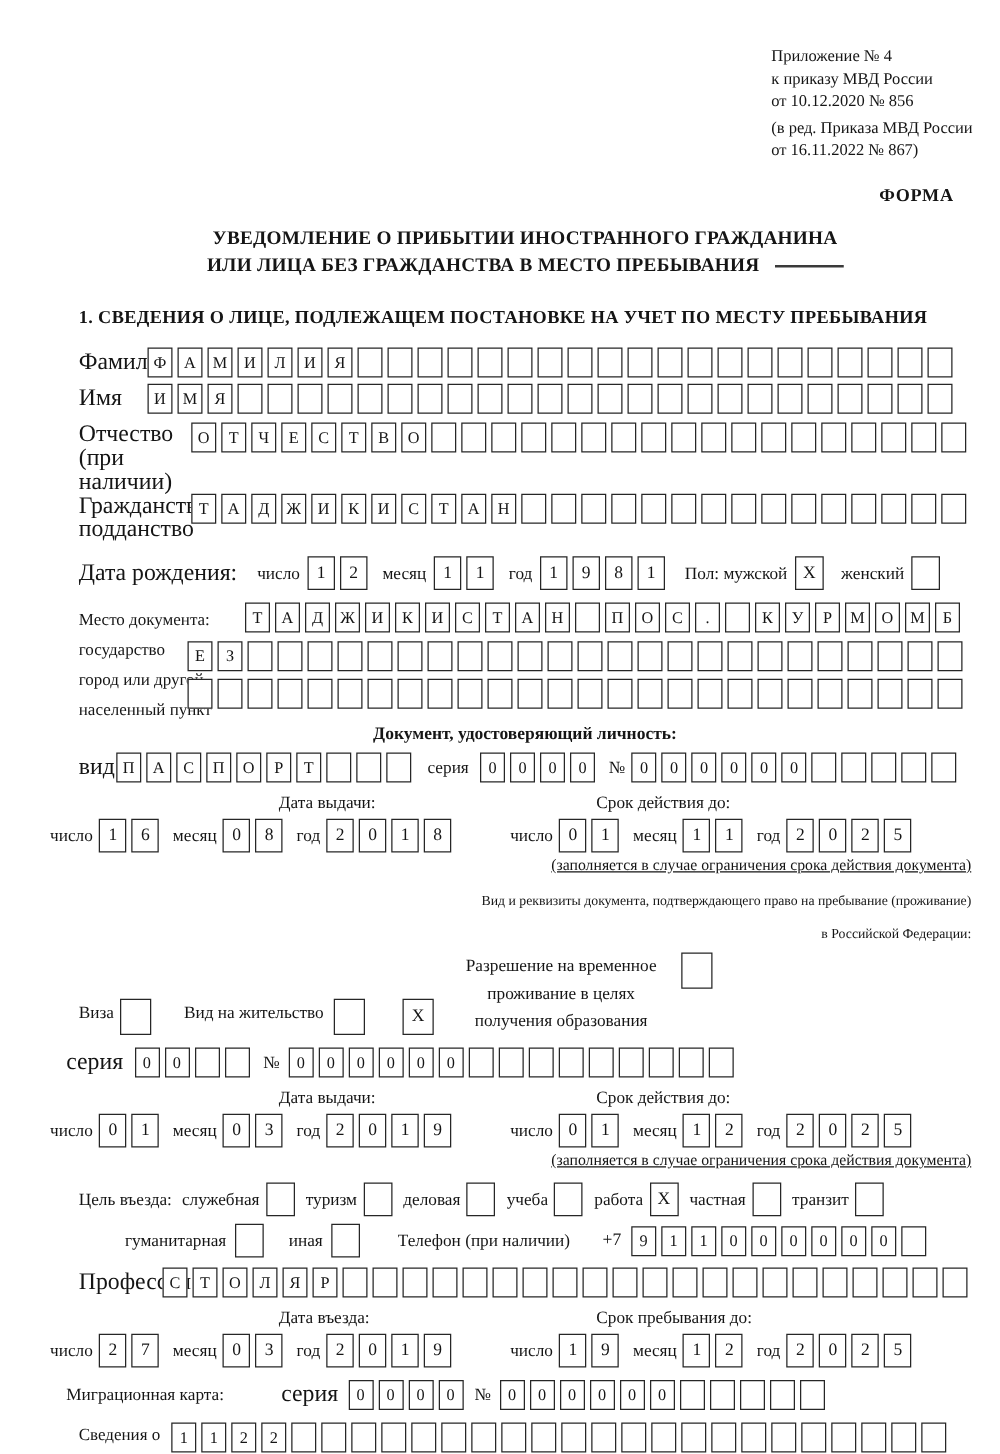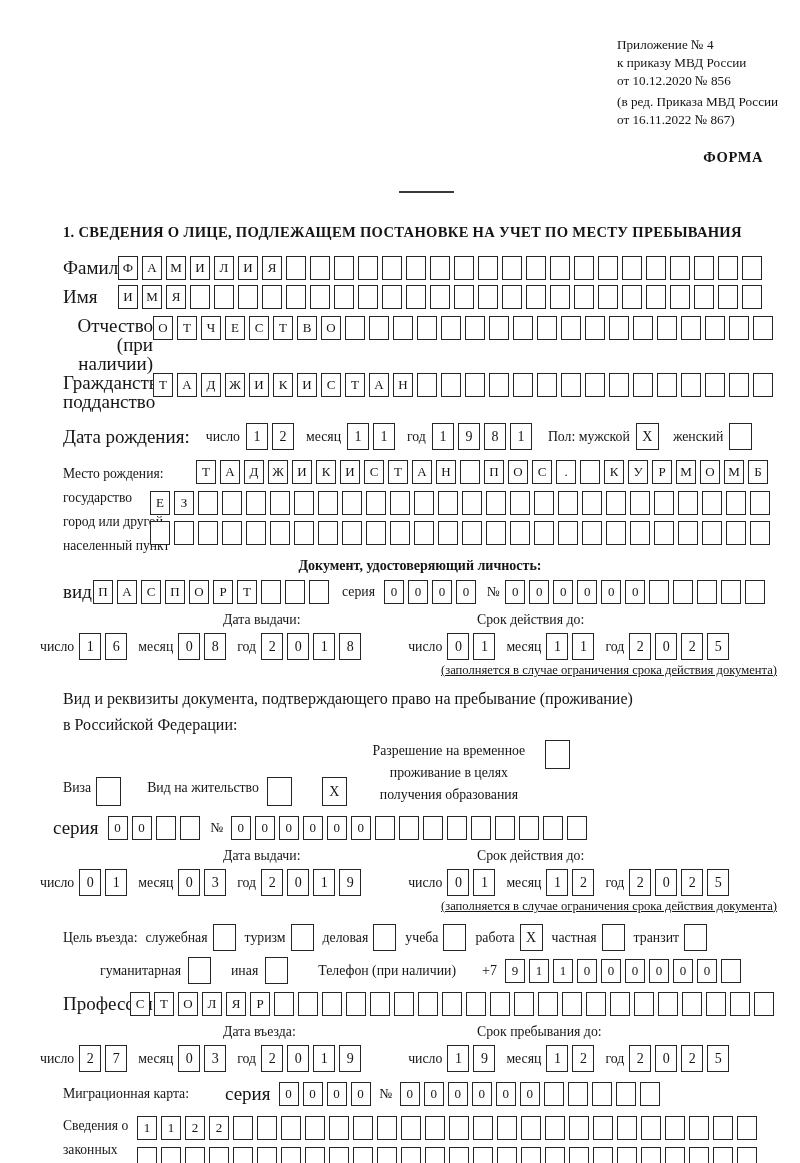--- a/index.html
+++ b/index.html
@@ -16,21 +16,21 @@
   .forma{text-align:right;padding-right:14px;font-weight:bold;font-size:14.5px;letter-spacing:.6px;margin-top:20px;}
   
   .title{text-align:center;font-weight:bold;font-size:15.4px;line-height:22px;margin-top:14px;letter-spacing:.2px;}
   .blankline{display:inline-block;width:55px;border-bottom:2.4px solid #3a3a3a;height:1px;margin-left:12px;transform:translateY(-3px);}
   .sec{font-weight:bold;font-size:14.6px;letter-spacing:.3px;margin-top:22px;}
   
   .frow{display:flex;align-items:center;margin-top:5px;}
   .frow.top{align-items:flex-start;}
   .lbl{font-size:19px;flex:0 0 auto;}
   .w55{width:55px;}
-  .w90{width:90px;text-align:right;}
+  .w90{width:90px;}
   .two span{display:block;line-height:19px;}
   .cells{display:inline-flex;gap:4px;flex:0 0 auto;}
   .cell{
     width:20px;height:24px;box-sizing:border-box;border:1.6px solid #262626;
     display:inline-flex;align-items:center;justify-content:center;
     font-size:13px;background:#fff;
   }
   .cells.lg .cell{width:22px;height:27px;font-size:14px;}
   .cb{
     width:23px;height:27px;box-sizing:border-box;border:1.6px solid #262626;
@@ -64,21 +64,21 @@
   .dh-l{left:160px;}
   .dh-r{left:414px;}
   .dates-row{display:flex;align-items:center;margin-left:-23px;margin-top:3px;}
   .dates-row .dlbl{margin-right:5px;}
   .dates-row .cells{margin-right:11px;}
   .dgroup{display:inline-flex;align-items:center;}
   .dgroup-r{margin-left:36px;}
   .note{font-size:12.6px;margin-top:3px;text-decoration:underline;}
   .note.right{text-align:right;}
   
-  .intro{font-size:16px;line-height:26px;margin-top:8px;}
+  .intro{font-size:11px;line-height:26px;margin-top:8px;text-align:right;}
   .optrow{display:flex;align-items:flex-end;margin-top:2px;}
   .opt{display:flex;align-items:flex-start;}
   .olbl{font-size:13.8px;line-height:22px;}
   .opt .cb{margin-left:8px;}
   .ml26{margin-left:26px;}
   .ml22{margin-left:22px;}
   .ml14{margin-left:14px;}
   .wrap170{width:168px;text-align:center;}
   .wrap175{width:176px;text-align:center;}
   
@@ -92,21 +92,21 @@
   .r-purpose .plead{margin-right:8px;}
   .r-purpose2{margin-top:6px;}
   .r-purpose2 .ind{margin-left:37px;}
   .r-purpose2 .cb{margin-left:7px;}
   .r-purpose2 .phone-lbl{margin-left:30px;}
   .r-purpose2 .pfx{margin-left:26px;margin-right:8px;font-size:14px;}
   
   .r-prof .lbl{width:67px;}
   .r-prof{margin-top:8px;}
   
-  .r-mig{margin-top:10px;margin-left:-10px;text-align:center;}
+  .r-mig{margin-top:10px;margin-left:-10px;}
   .r-mig .mlbl{width:146px;margin-right:26px;font-size:13.8px;}
   .r-mig .lbl{margin-right:8px;}
   .r-mig .num{margin-left:9px;margin-right:7px;}
   
   .reps{height:150px;margin-top:8px;}
   .reps .lines{position:absolute;left:0;top:0;}
   .reps-r1{position:absolute;left:74px;top:2px;}
   .reps-r2{position:absolute;left:74px;top:33px;}
 </style>
 </head>
@@ -119,21 +119,22 @@
     <div>к приказу МВД России</div>
     <div>от 10.12.2020 № 856</div>
     <div class="hdr2">
       <div>(в ред. Приказа МВД России</div>
       <div>от 16.11.2022 № 867)</div>
     </div>
   </div>
   <div class="forma">ФОРМА</div>
 
   <div class="title">
-    <div><span class="blankline"></span></div>
+    <div>УВЕДОМЛЕНИЕ О ПРИБЫТИИ ИНОСТРАННОГО ГРАЖДАНИНА</div>
+    <div><span>ИЛИ ЛИЦА БЕЗ ГРАЖДАНСТВА В МЕСТО ПРЕБЫВАНИЯ</span><span class="blankline"></span></div>
   </div>
 
   <div class="sec">1. СВЕДЕНИЯ О ЛИЦЕ, ПОДЛЕЖАЩЕМ ПОСТАНОВКЕ НА УЧЕТ ПО МЕСТУ ПРЕБЫВАНИЯ</div>
 
   <div class="frow" style="margin-top:15px;">
     <div class="lbl w55">Фамилия</div>
     <div class="cells">
         <span class="cell">Ф</span>
         <span class="cell">А</span>
         <span class="cell">М</span>
@@ -287,21 +288,21 @@
         <span class="cell">1</span>
       </span>
     <span class="dlbl sexlbl">Пол: мужской</span>
     <span class="cb">X</span>
     <span class="dlbl sexlbl" style="margin-left:14px;">женский</span>
     <span class="cb"></span>
   </div>
 
   <div class="absblock bp">
     <div class="lines">
-      <div>Место рождения:</div>
+      <div>Место документа:</div>
       <div>государство</div>
       <div>город или другой</div>
       <div>населенный пункт</div>
     </div>
     <div class="cells bp-r1">
         <span class="cell">Т</span>
         <span class="cell">А</span>
         <span class="cell">Д</span>
         <span class="cell">Ж</span>
         <span class="cell">И</span>

